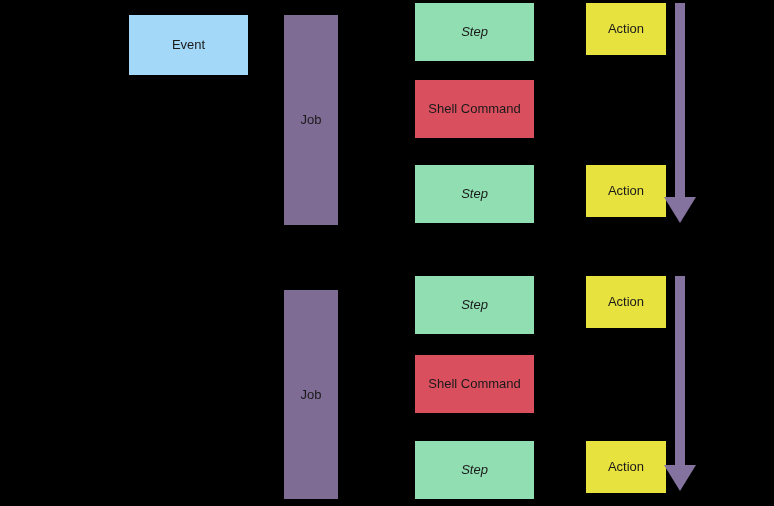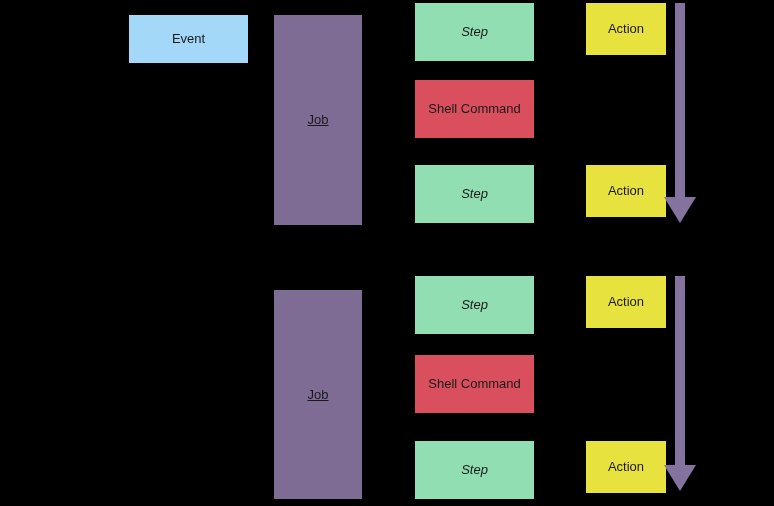--- a/index.html
+++ b/index.html
@@ -21,22 +21,22 @@
     font-size:13px;
     color:var(--color-text);
     overflow:hidden;
   }
   .node{
     position:absolute;
     display:flex;align-items:center;justify-content:center;
     text-align:center;
   }
   .label{display:block;line-height:1.2;}
-  .event{left:129px;top:15px;width:119px;height:48px;background:var(--color-event);}
-  .job{left:274px;width:88px;background:var(--color-job);text-decoration:underline;}
+  .event{left:129px;top:15px;width:119px;height:60px;background:var(--color-event);}
+  .job{left:284px;width:54px;background:var(--color-job);}
   .job1{top:15px;height:210px;}
   .job2{top:290px;height:209px;}
   .stepcol{left:415px;width:119px;height:58px;}
   .step{background:var(--color-step);font-style:italic;}
   .shell{background:var(--color-shell_command);}
   .action{left:586px;width:80px;height:52px;background:var(--color-action);text-align:right;}
   .r1{top:3px;}
   .r2{top:80px;}
   .r3{top:165px;}
   .r4{top:276px;}

